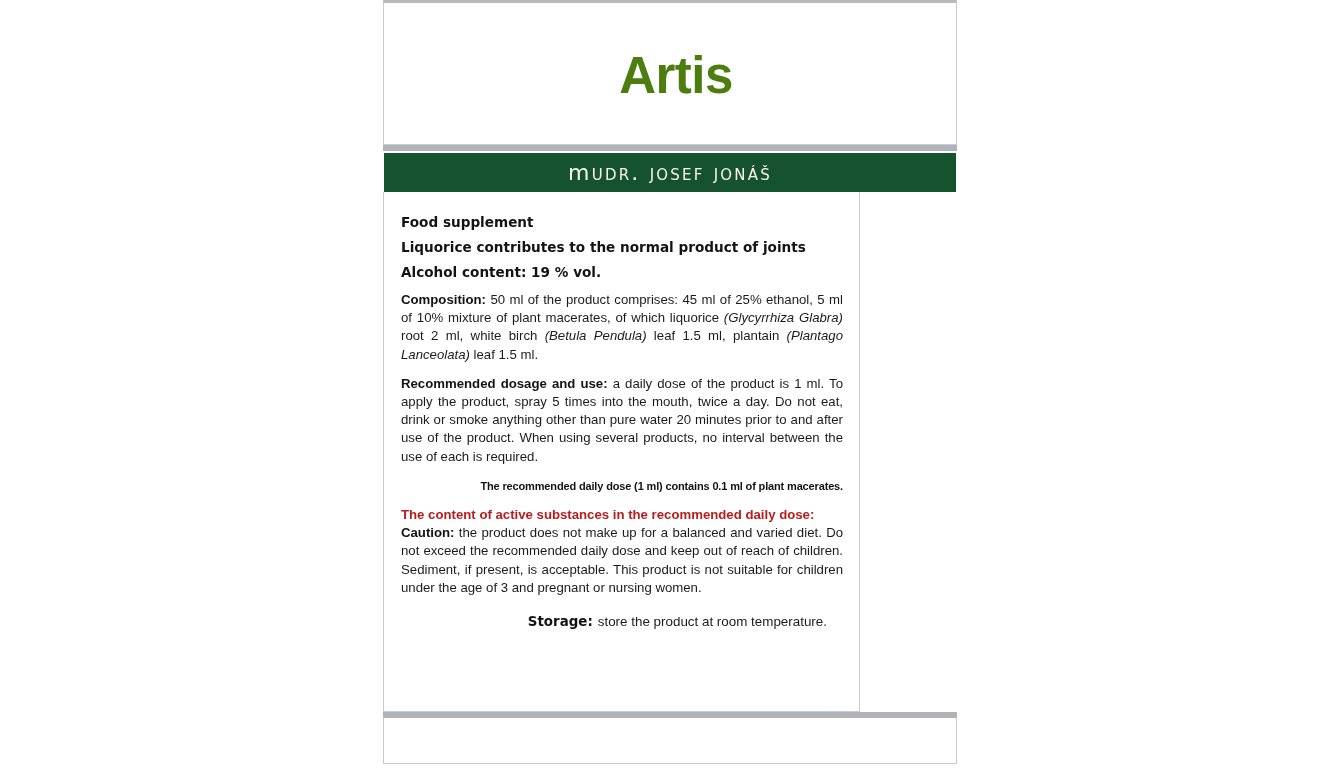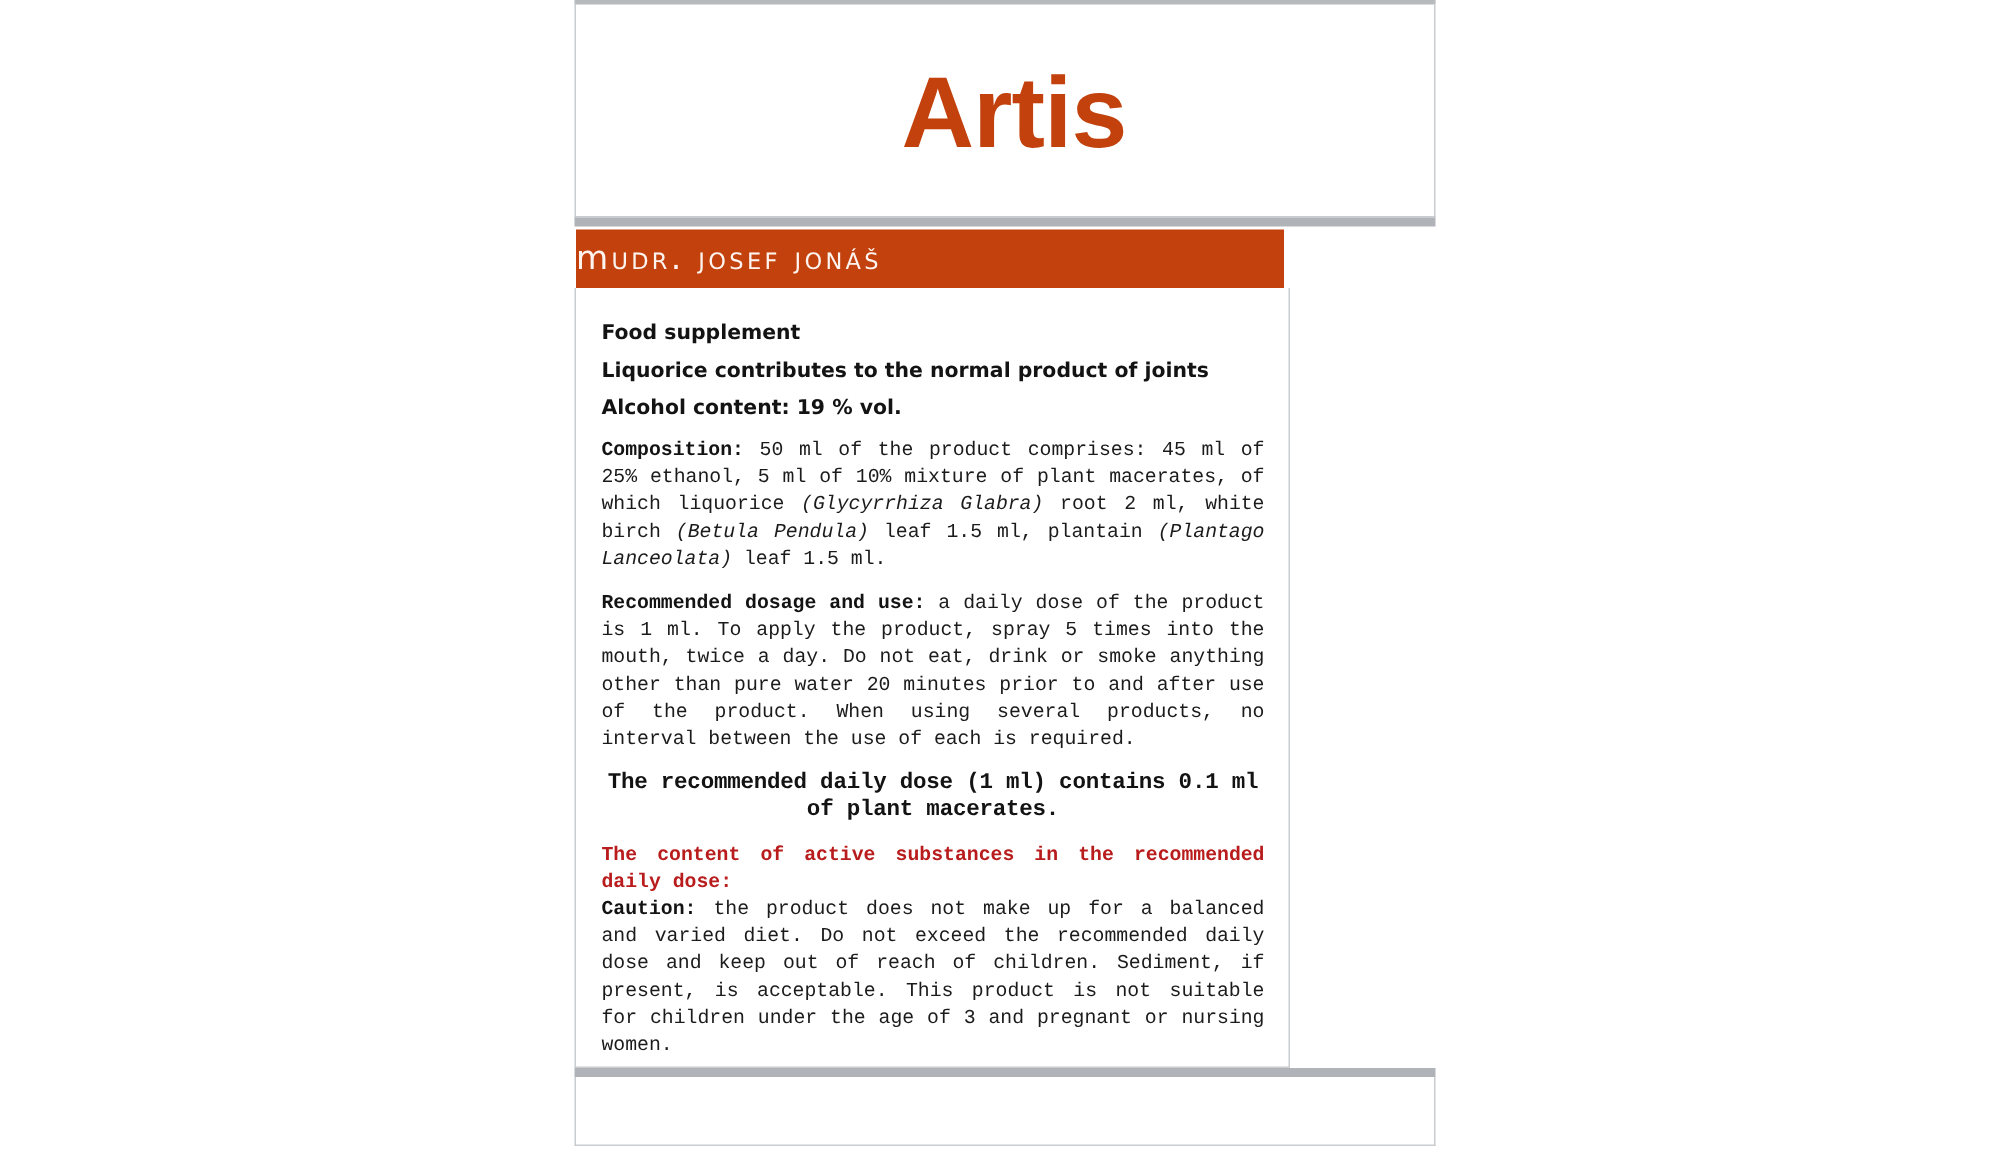--- a/index.html
+++ b/index.html
@@ -33,48 +33,49 @@
     border: 1px solid #c9ccce;
     border-top: 3px solid #b6babd;
     box-sizing: border-box;
     display: flex;
     align-items: center;
     justify-content: center;
   }
   .brand-title {
     font-family: "Liberation Sans", sans-serif;
     font-weight: bold;
-    font-size: 67px;
+    font-size: 51px;
     letter-spacing: -0.5px;
-    color: #c2410c;
+    color: #4d7c0f;
     line-height: 1;
     margin-top: 4px;
     margin-left: 12px;
   }
 
   
   .divider-top {
     position: absolute;
     left: 0;
     top: 145px;
     width: 574px;
     height: 6px;
     background: #b0b4b8;
   }
 
   
   .author-band {
     position: absolute;
     left: 1px;
     top: 153px;
-    width: 472px;
+    width: 572px;
     height: 39px;
-    background: #c2410c;
+    background: #14532d;
     display: flex;
     align-items: center;
+    justify-content: center;
     overflow: hidden;
   }
   .author-name {
     font-family: "DejaVu Sans", sans-serif;
     font-size: 22px;
     font-weight: normal;
     color: #fdf4ef;
     letter-spacing: 2.2px;
     font-variant: small-caps;
     text-transform: lowercase;
@@ -91,21 +92,21 @@
     width: 477px;
     height: 520px;
     background: #ffffff;
     border: 1px solid #c9ccce;
     border-top: none;
     box-sizing: border-box;
     padding: 20px 16px 0 17px;
   }
 
   .para {
-    font-family: Liberation Mono, monospace;
+    font-family: Liberation Sans, sans-serif;
     font-size: 13.2px;
     line-height: 18.2px;
     color: #1b1b1b;
     text-align: justify;
     margin: 0 0 11px 0;
     hyphens: none;
   }
 
   .hd {
     font-family: "DejaVu Sans", sans-serif;
@@ -121,23 +122,23 @@
     font-style: italic;
   }
   .lead {
     font-weight: bold;
     color: #131313;
   }
 
   .para.full-bold {
     font-weight: bold;
     color: #131313;
-    text-align: center;
+    text-align: right;
     letter-spacing: -0.15px;
-    font-size: 15px;
+    font-size: 11px;
   }
   .para.active-head {
     font-weight: bold;
     color: #b91c1c;
     text-align: justify;
     margin-bottom: 0;
   }
   .storage-line {
     font-family: "Liberation Sans", sans-serif;
     font-size: 13.4px;

